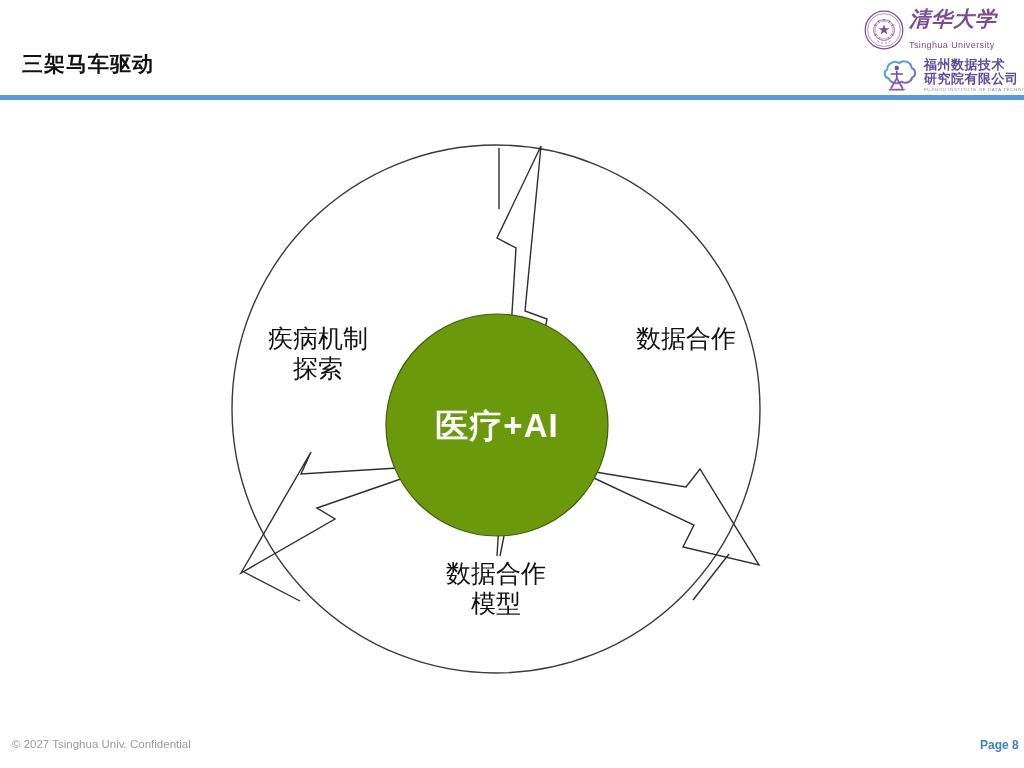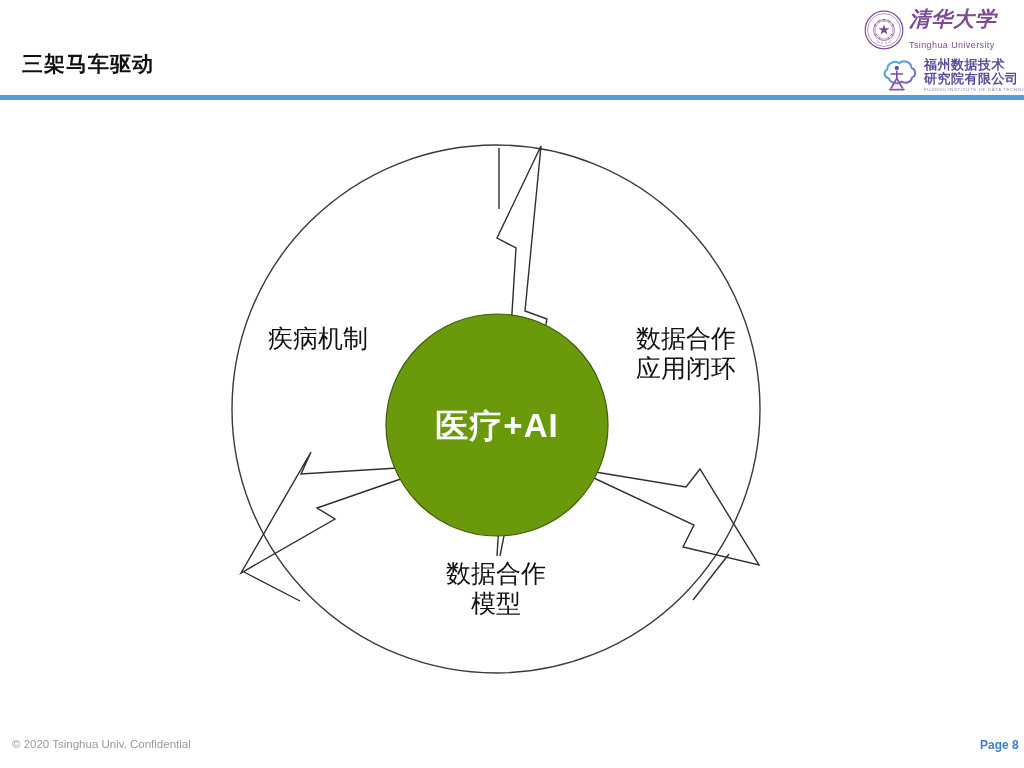--- a/index.html
+++ b/index.html
@@ -279,28 +279,28 @@
       </g>
 
       <circle id="core" cx="497" cy="425" r="111" fill="#6a9a0c" stroke="#3f5c08" stroke-width="1.2"></circle>
     </svg>
   </div>
 
   <div class="core-text" style="color: rgb(255, 255, 255);">医疗+AI</div>
 
   <div class="node-label" id="label-left">
     <span>疾病机制</span>
+    <span class="l2">探索</span>
   </div>
 
   <div class="node-label" id="label-right">
     <span>数据合作</span>
-    <span class="l2">应用闭环</span>
   </div>
 
   <div class="node-label" id="label-bottom">
     <span>数据合作</span>
     <span class="l2">模型</span>
   </div>
 
-  <div class="footer-left">© 2020 Tsinghua Univ.  Confidential</div>
+  <div class="footer-left">© 2027 Tsinghua Univ.  Confidential</div>
   <div class="page-number" style="color: rgb(63, 127, 193);">Page 8</div>
 
 </div>
 
 </body></html>

